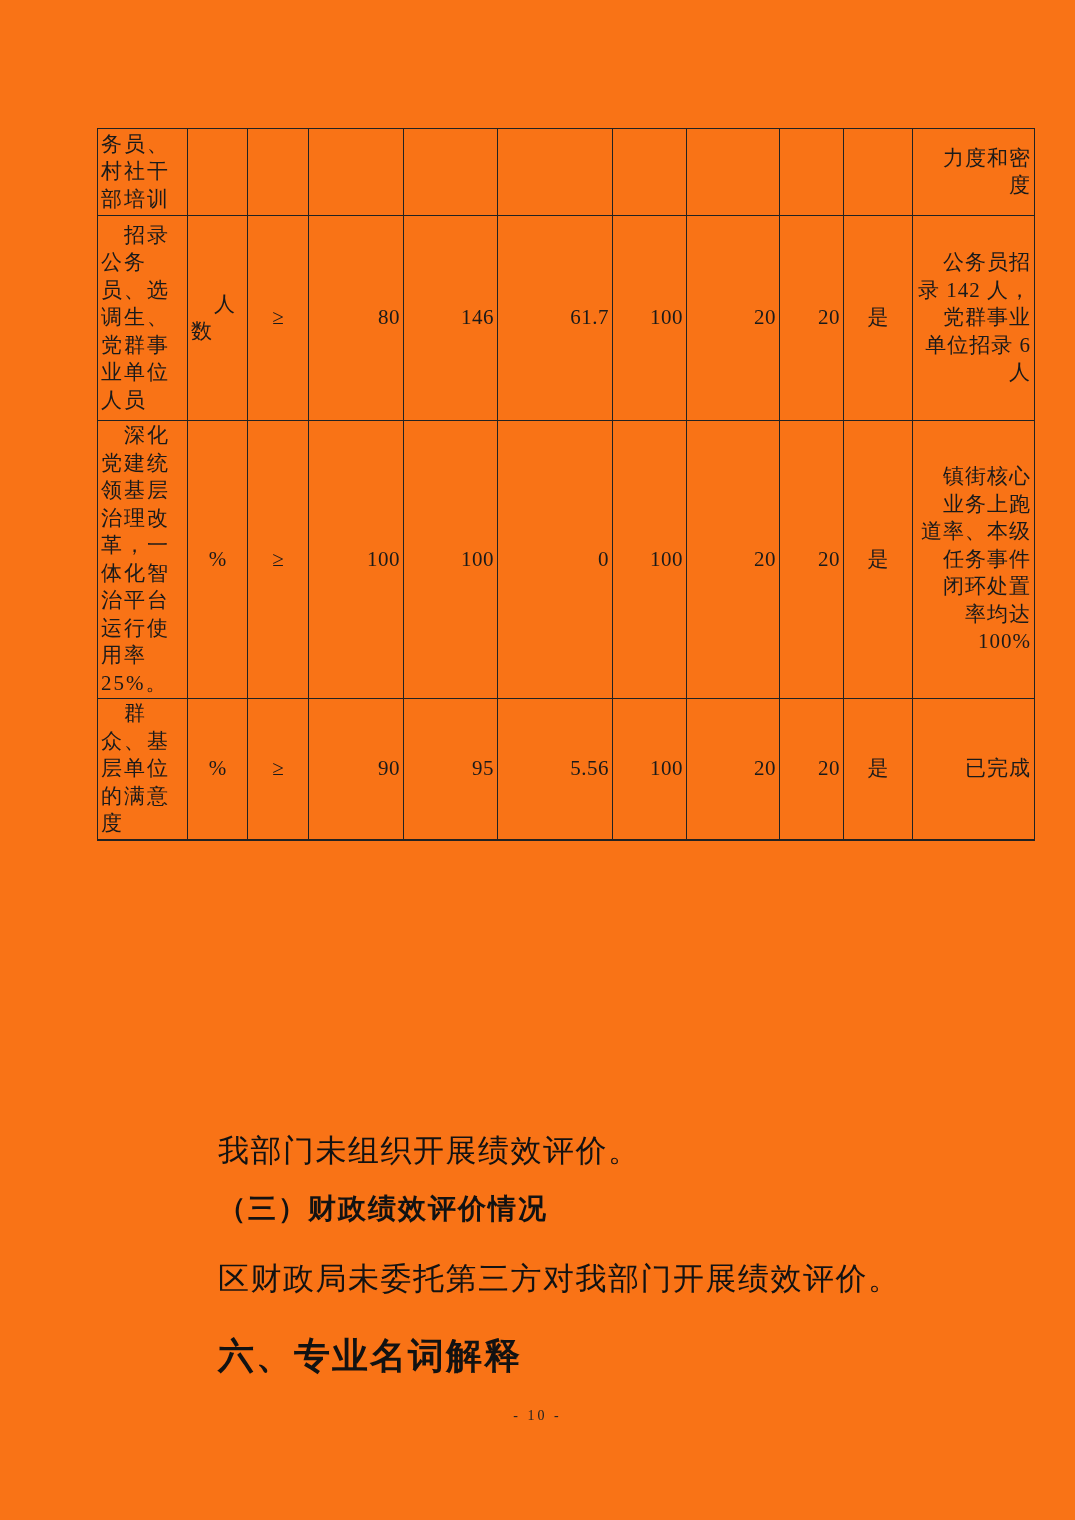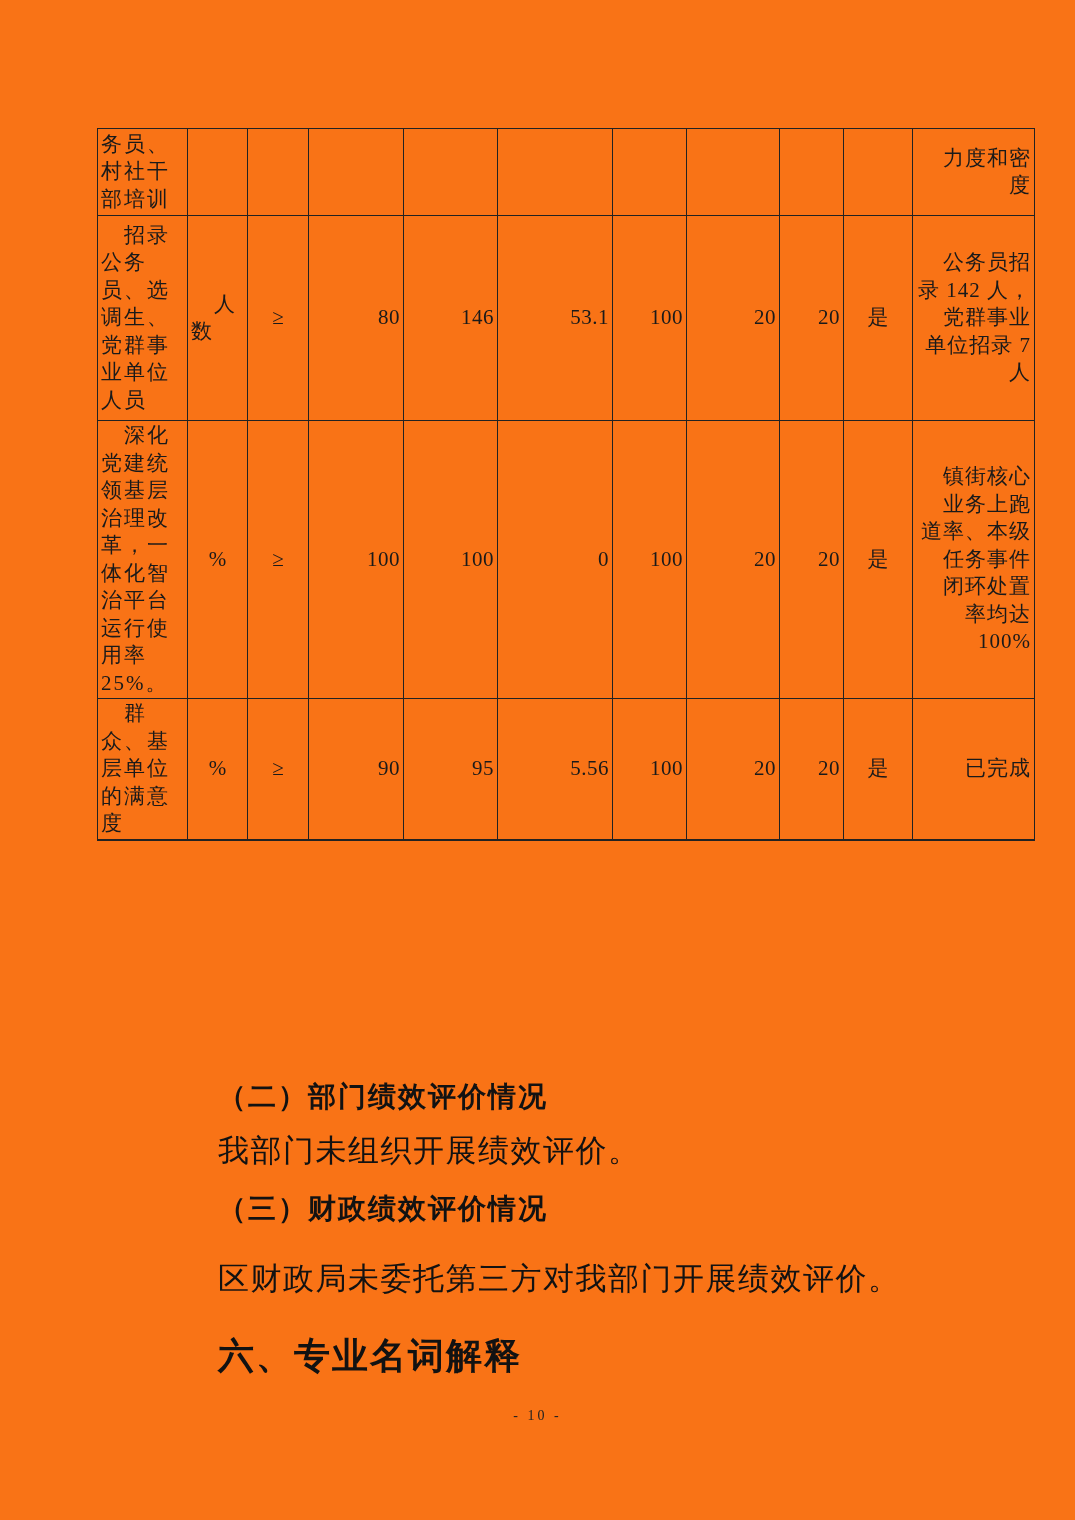--- a/index.html
+++ b/index.html
@@ -148,29 +148,29 @@
 员、选
 调生、
 党群事
 业单位
 人员</td>
       <td class="c-unitwrap">　人
 数</td>
       <td class="c-center">≥</td>
       <td class="c-num">80</td>
       <td class="c-num">146</td>
-      <td class="c-num">53.1</td>
+      <td class="c-num">61.7</td>
       <td class="c-num">100</td>
       <td class="c-num">20</td>
       <td class="c-num">20</td>
       <td class="c-center">是</td>
       <td class="c-note">公务员招
 录 142 人，
 党群事业
-单位招录 7
+单位招录 6
 人</td>
     </tr>
     <tr style="height:278px">
       <td class="c-name">　深化
 党建统
 领基层
 治理改
 革，一
 体化智
 治平台
@@ -207,21 +207,20 @@
       <td class="c-num">5.56</td>
       <td class="c-num">100</td>
       <td class="c-num">20</td>
       <td class="c-num">20</td>
       <td class="c-center">是</td>
       <td class="c-note">已完成</td>
     </tr>
   </tbody>
     </table>
 
-  <div class="h-serif" style="top:1078px">（二）部门绩效评价情况</div>
   <div class="para" style="top:1130px">我部门未组织开展绩效评价。</div>
   <div class="h-serif" style="top:1190px">（三）财政绩效评价情况</div>
   <div class="para" style="top:1258px">区财政局未委托第三方对我部门开展绩效评价。</div>
   <div class="h-sans" style="top:1332px">六、专业名词解释</div>
 
   <div class="pageno">- 10 -</div>
 
 </div>
 
 </body></html>

